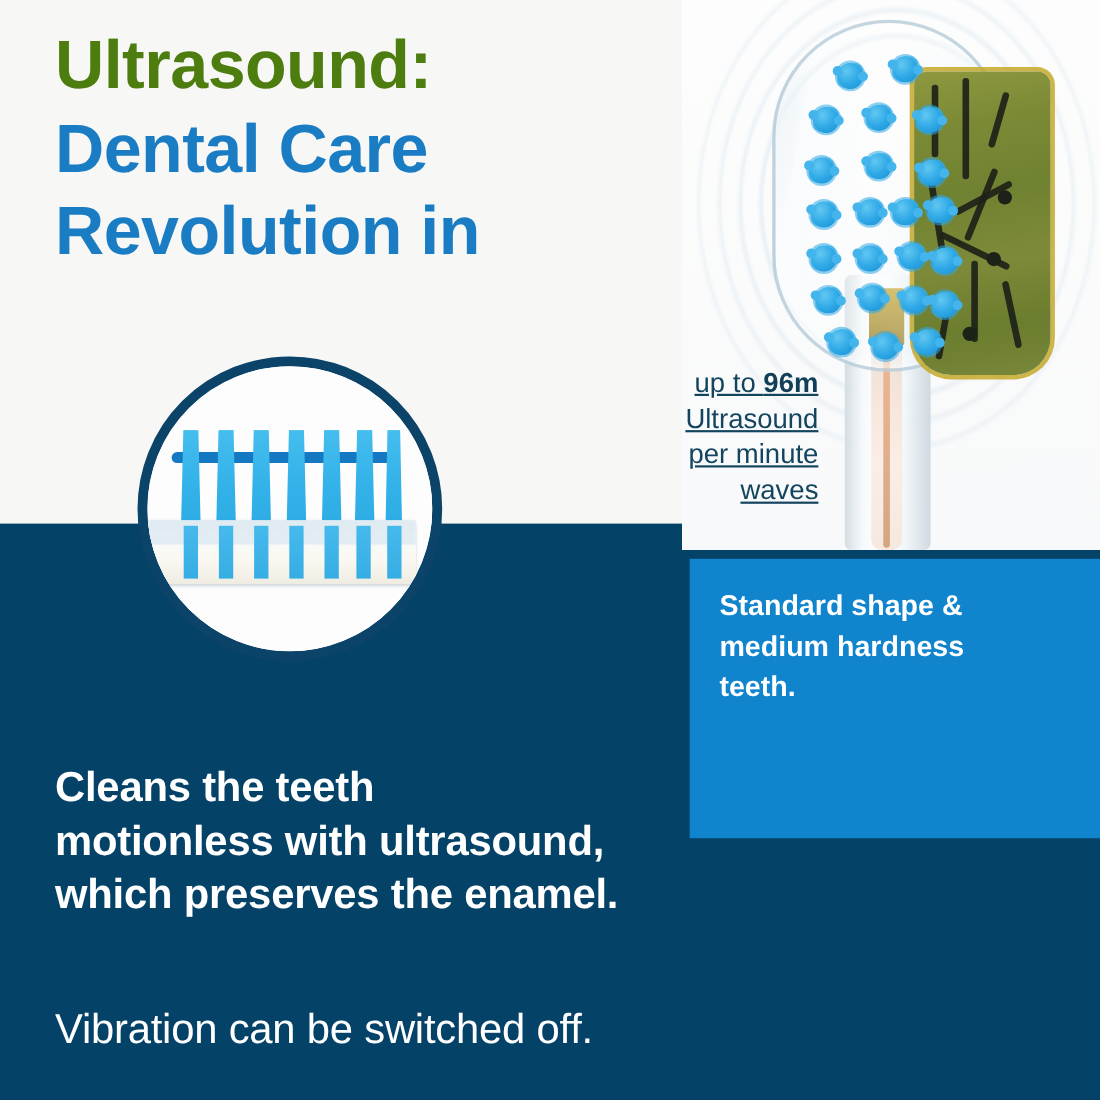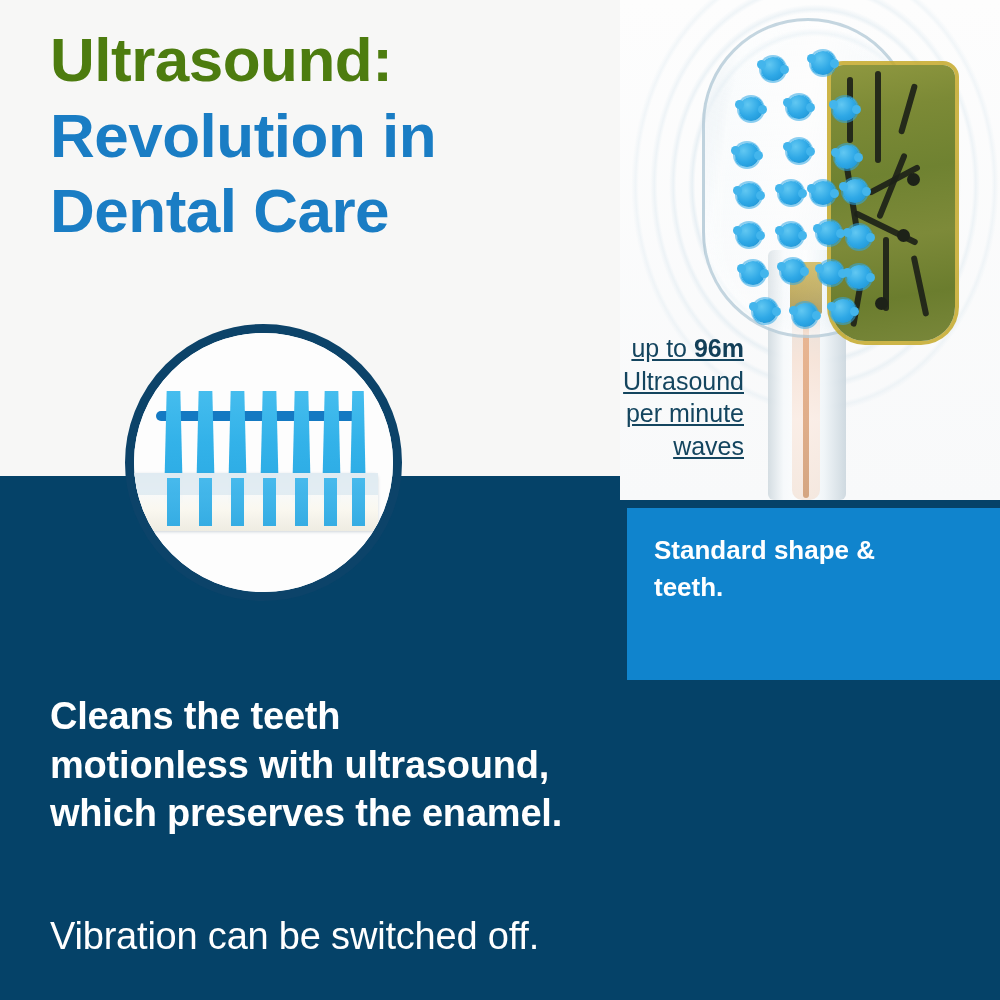--- a/index.html
+++ b/index.html
@@ -214,21 +214,21 @@
     position:absolute;
     top:145px; width:13px; height:48px;
     background:linear-gradient(180deg,#3fb7ec,#2ba9e3);
     opacity:.95;
   }
 
   
   .callout {
     position:absolute;
     left:627px; top:508px;
-    width:373px; height:172px;
+    width:373px; height:254px;
     background:#1084cd;
   }
   .callout-text {
     position:absolute;
     left:27px; top:24px;
     width:330px;
     color:#ffffff;
     font-size:26px;
     font-weight:700;
     line-height:1.42;
@@ -313,22 +313,22 @@
       <div class="tuft" style="left:114px; top:240px;"></div>
       <div class="tuft" style="left:142px; top:244px;"></div>
       <div class="tuft" style="left:48px;  top:278px;"></div>
       <div class="tuft" style="left:88px;  top:282px;"></div>
       <div class="tuft" style="left:126px; top:278px;"></div>
     </div>
   </div>
 
   <h1 class="headline">
     <span class="ln hl-dark">Ultrasound:</span>
+    <span class="ln hl-blue">Dental Care</span>
     <span class="ln hl-blue">Revolution in</span>
-    <span class="ln hl-blue">Dental Care</span>
   </h1>
 
   <div class="spec">
     <span class="ln"><span>up to </span><b>96m</b></span>
     <span class="ln">Ultrasound</span>
     <span class="ln">per minute</span>
     <span class="ln">waves</span>
   </div>
 
   <div class="circle-inset">
@@ -352,20 +352,21 @@
       <div class="bristle-foot" style="left:129px;"></div>
       <div class="bristle-foot" style="left:161px;"></div>
       <div class="bristle-foot" style="left:190px;"></div>
       <div class="bristle-foot" style="left:218px;"></div>
     </div>
   </div>
 
   <div class="callout">
     <div class="callout-text">
       <span class="ln">Standard shape &amp;</span>
+      <span class="ln">medium hardness</span>
       <span class="ln">teeth.</span>
     </div>
   </div>
 
   <div class="copy-main">
     <span class="ln">Cleans the teeth</span>
     <span class="ln">motionless with ultrasound,</span>
     <span class="ln">which preserves the enamel.</span>
   </div>
 

